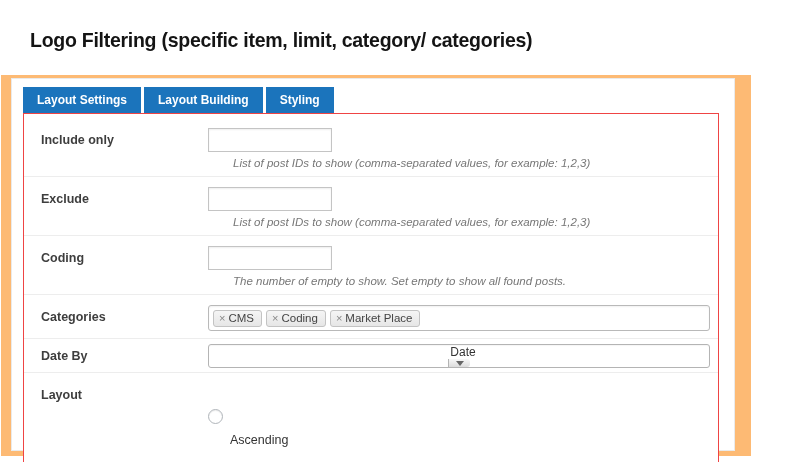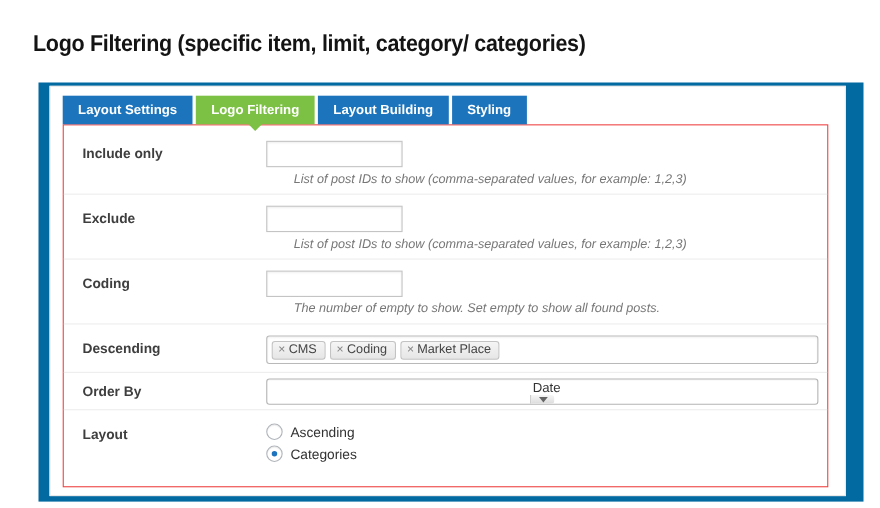--- a/index.html
+++ b/index.html
@@ -21,25 +21,25 @@
     color: #141414;
     letter-spacing: -0.3px;
     transform: scaleX(0.93);
     transform-origin: left center;
     white-space: nowrap;
   }
 
   
   .outer-frame {
     position: absolute;
-    left: 35px;
+    left: 1px;
     top: 75px;
     width: 750px;
     height: 381px;
-    background: #0369a1;
+    background: #fdba74;
   }
   .panel {
     position: absolute;
     left: 10px;
     top: 3px;
     right: 16px;
     bottom: 5px;
     background: #ffffff;
     border: 1px solid #eaeaea;
     padding: 8px 15px 0 11px;
@@ -198,33 +198,32 @@
     flex-shrink: 0;
   }
   .radio-circle.checked::after {
     content: "";
     position: absolute;
     left: 4px; top: 4px;
     width: 5px; height: 5px;
     border-radius: 50%;
     background: #1e73be;
   }
-  .radio-label { font-size: 12.5px; color: #333333; }
+  .radio-label { font-size: 12.5px; color: #333333; margin-top: 48px; }
 </style>
 </head>
 <body>
 
 <h1 class="page-title">Logo Filtering (specific item, limit, category/ categories)</h1>
 
 <div class="outer-frame">
   <div class="panel">
 
     <div class="tabs">
       <div class="tab">Layout Settings</div>
-      <div class="tab active">Logo Filtering</div>
       <div class="tab">Layout Building</div>
       <div class="tab">Styling</div>
     </div>
 
     <div class="form-box">
 
       <div class="row">
         <div class="row-label">Include only</div>
         <div class="row-control">
           <input type="text" class="text-input" value="" style="">
@@ -242,41 +241,41 @@
 
       <div class="row">
         <div class="row-label">Coding</div>
         <div class="row-control">
           <input type="text" class="text-input" value="" style="">
           <div class="help-text">The number of empty to show. Set empty to show all found posts.</div>
         </div>
       </div>
 
       <div class="row">
-        <div class="row-label">Descending</div>
+        <div class="row-label">Categories</div>
         <div class="row-control">
           <div class="tag-input">
             <span class="tag">
               <span class="tag-remove">×</span>
               <span>CMS</span>
             </span>
             <span class="tag">
               <span class="tag-remove">×</span>
               <span>Coding</span>
             </span>
             <span class="tag">
               <span class="tag-remove">×</span>
               <span>Market Place</span>
             </span>
           </div>
         </div>
       </div>
 
       <div class="row" style="padding-top:5px; padding-bottom:4px;">
-        <div class="row-label">Order By</div>
+        <div class="row-label">Date By</div>
         <div class="row-control">
           <div class="select">
             <span class="select-value">Date</span>
             <span class="select-arrow-btn">
               <span class="chevron-down"></span>
             </span>
           </div>
         </div>
       </div>
 

